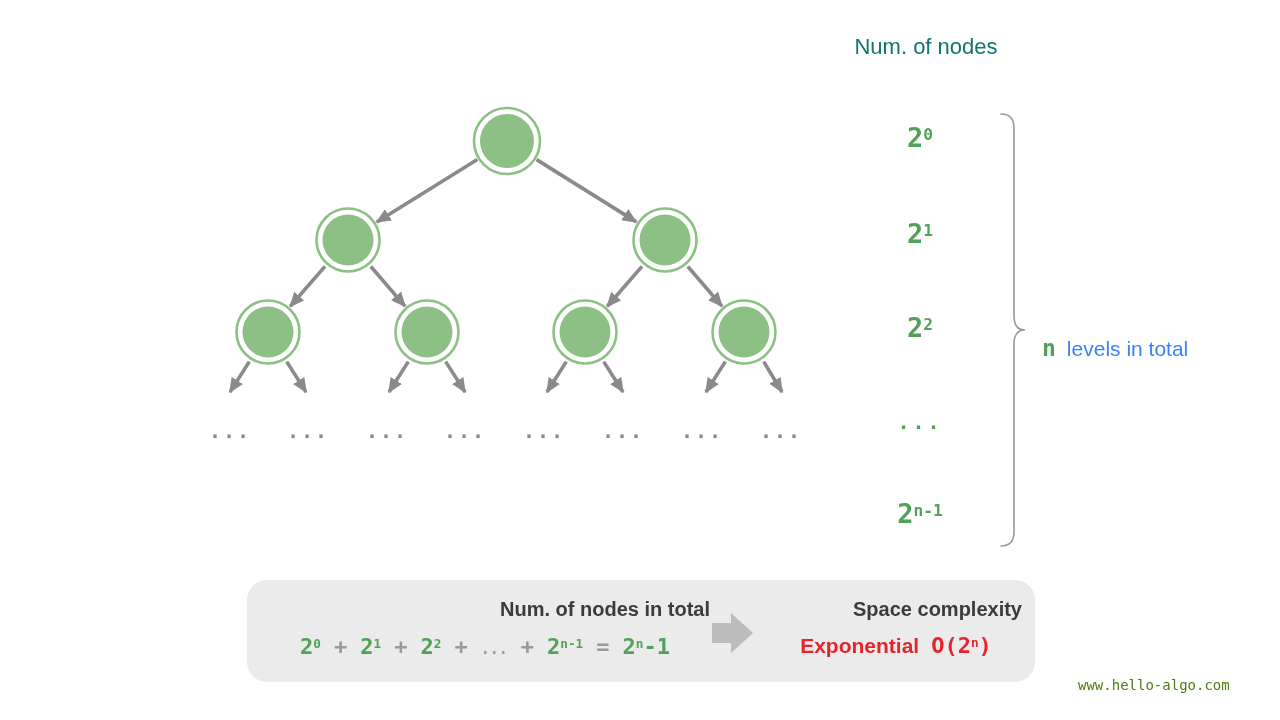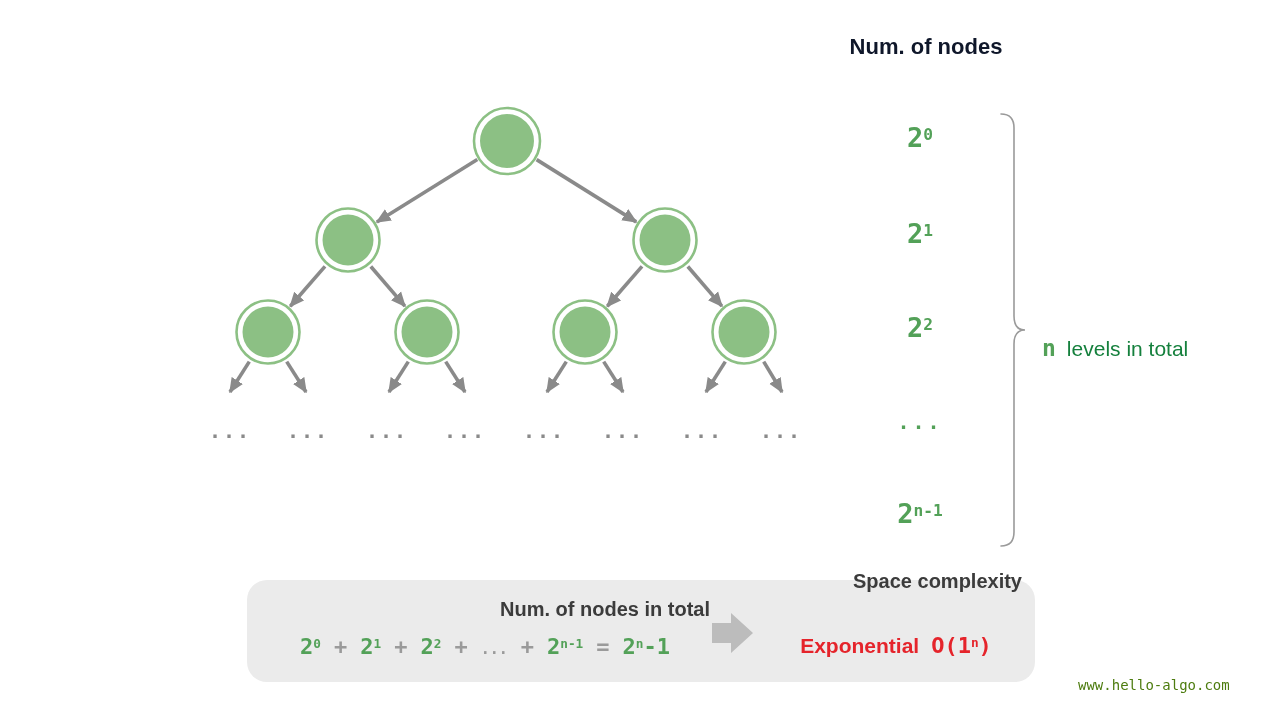--- a/index.html
+++ b/index.html
@@ -2,44 +2,44 @@
 <html><head>
 <meta charset="utf-8">
 <style>
   html,body{margin:0;padding:0;background:#fff;}
   .page{position:relative;width:1280px;height:720px;background:#ffffff;overflow:hidden;
         font-family:"Liberation Sans",sans-serif;}
   .layer-svg{position:absolute;left:0;top:0;pointer-events:none;}
 
   
   .col-header{position:absolute;left:828px;top:32px;width:196px;text-align:center;
-              font-size:22px;line-height:29px;font-weight:700;color:#0f172a;}
+              font-size:22px;line-height:29px;font-weight:400;color:#0f766e;}
 
   
   .lvl{position:absolute;left:860px;width:120px;text-align:center;
        font:700 27px/32px "DejaVu Sans Mono",monospace;color:#53a158;}
   .lvl sup{font-size:0.60em;position:relative;top:-0.45em;vertical-align:baseline;}
   .lvl-dots{position:absolute;left:860px;width:120px;text-align:center;
        font:700 20px/32px "DejaVu Sans Mono",monospace;letter-spacing:3px;color:#53a158;}
 
   
   .tdots{position:absolute;top:418px;width:64px;text-align:center;
        font:700 20px/26px "DejaVu Sans Mono",monospace;letter-spacing:2px;color:#8a8a8a;}
 
   
   .brace-note{position:absolute;left:1042px;top:316px;display:flex;gap:11px;align-items:baseline;}
   .brace-note .n{font:700 23px "DejaVu Sans Mono",monospace;color:#53a158;}
-  .brace-note .t{font:400 21px "Liberation Sans",sans-serif;color:#15803d;margin-top:21px;}
+  .brace-note .t{font:400 21px "Liberation Sans",sans-serif;color:#3b82f6;margin-top:21px;}
 
   
   .summary-box{position:absolute;left:247px;top:580px;width:788px;height:102px;
        background:#ebebeb;border-radius:20px;}
   .box-title{position:absolute;text-align:right;font-weight:700;font-size:20px;color:#3b3b3b;}
   .box-title.left{left:260px;top:598px;width:450px;}
-  .box-title.right{left:768px;top:570px;width:254px;}
+  .box-title.right{left:768px;top:598px;width:254px;}
   .formula{position:absolute;left:260px;top:634px;width:450px;display:flex;
        justify-content:center;align-items:baseline;gap:13px;
        font:700 22px "DejaVu Sans Mono",monospace;}
   .formula .grn{color:#53a158;}
   .formula .gry{color:#9a9a9a;}
   .formula .dots{font-size:15px;}
   .formula sup{font-size:0.58em;position:relative;top:-0.45em;vertical-align:baseline;}
   .complexity{position:absolute;left:756px;top:633px;width:280px;display:flex;
        justify-content:center;align-items:baseline;gap:12px;color:#e5242b;}
   .complexity .word{font:700 21px "Liberation Sans",sans-serif;}
@@ -163,17 +163,17 @@
     <span class="gry">+</span>
     <span class="grn"><span>2</span><sup>n-1</sup></span>
     <span class="gry">=</span>
     <span class="grn"><span>2</span><sup>n</sup><span>-1</span></span>
   </div>
 
   <div class="box-title right">Space complexity</div>
 
   <div class="complexity">
     <span class="word">Exponential</span>
-    <span class="bigo"><span>O(1</span><sup>n</sup><span>)</span></span>
+    <span class="bigo"><span>O(2</span><sup>n</sup><span>)</span></span>
   </div>
 
   <div class="watermark">www.hello-algo.com</div>
 </div>
 
 </body></html>

